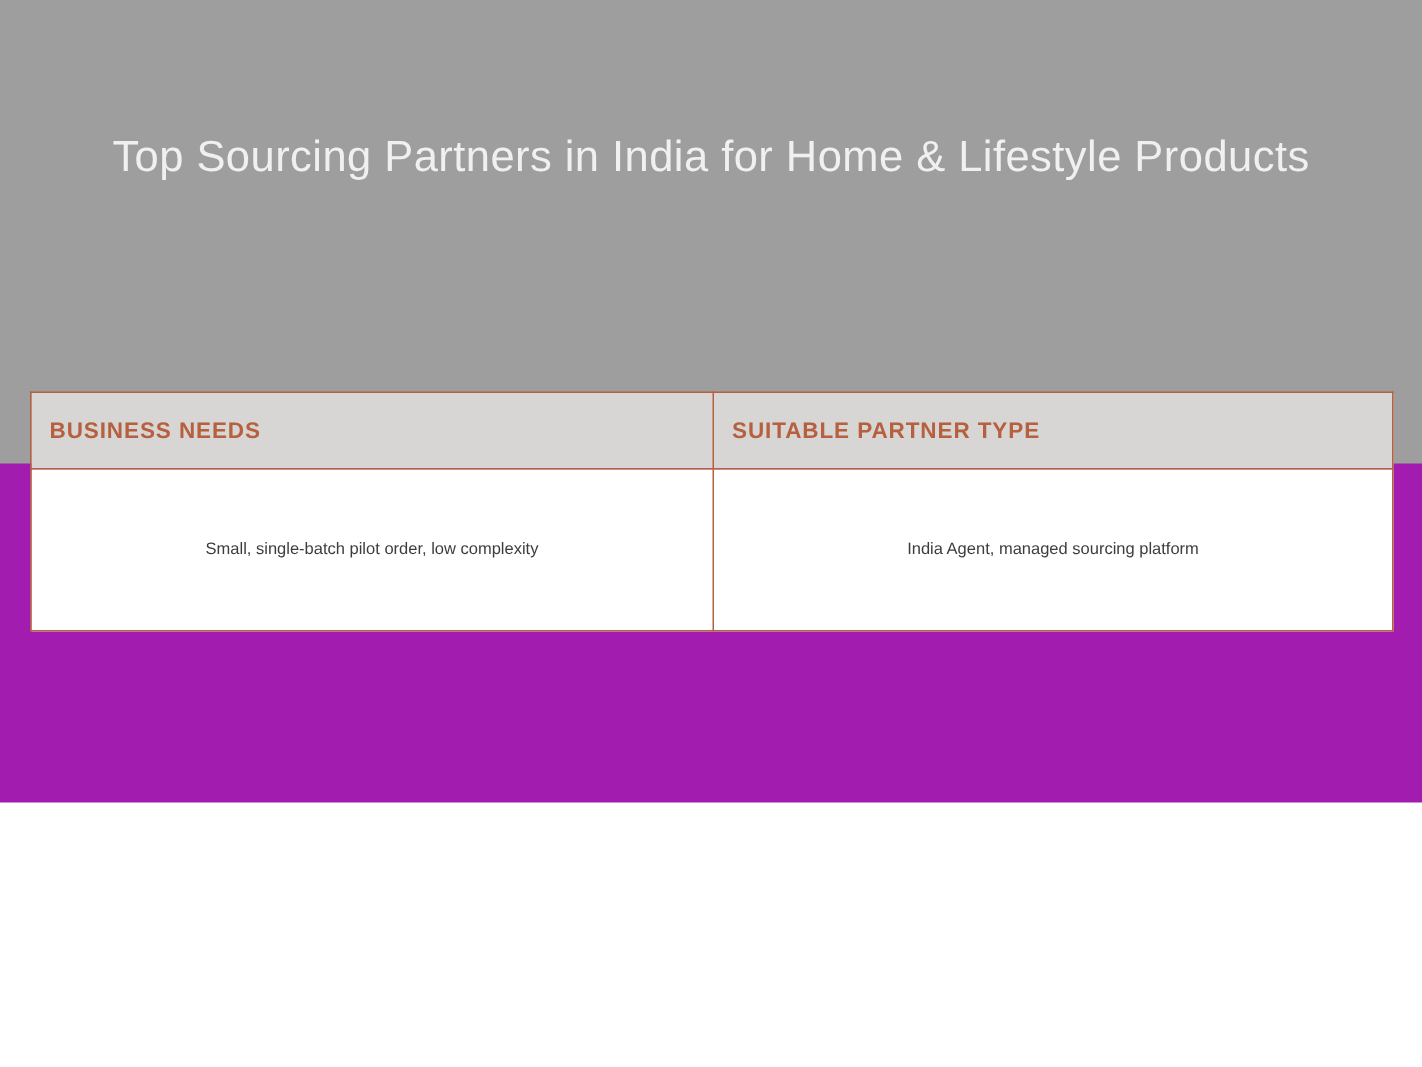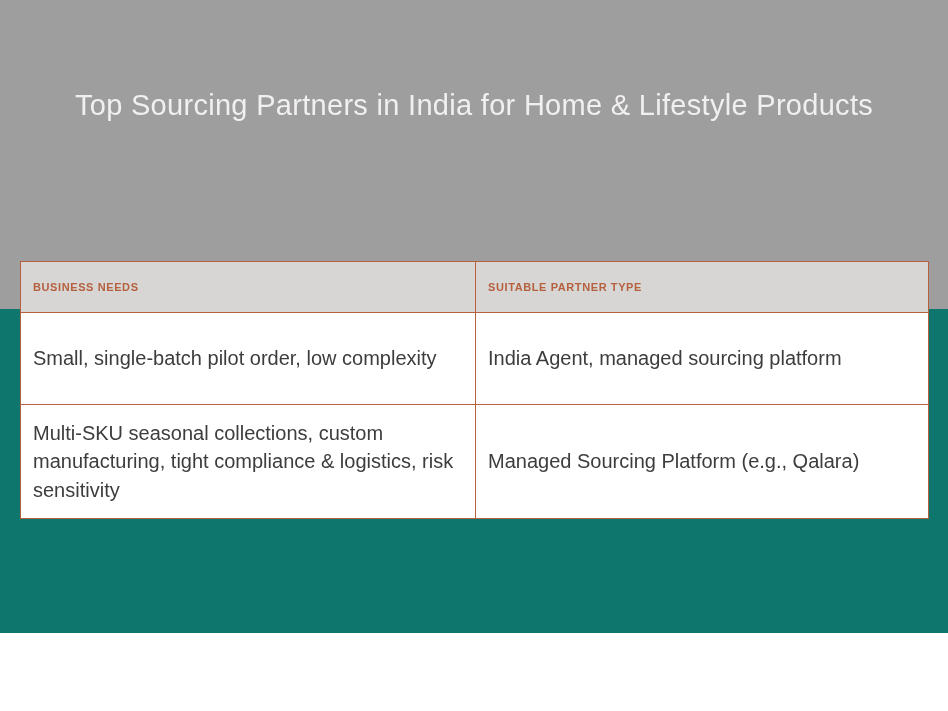--- a/index.html
+++ b/index.html
@@ -6,22 +6,22 @@
   html, body {
     width: 948px;
     height: 711px;
     background: #ffffff;
     font-family: "Liberation Sans", sans-serif;
     overflow: hidden;
   }
   #slide {
     position: relative;
     width: 948px;
-    height: 633px;
-    background: #0f766e;
+    height: 535px;
+    background: #a21caf;
   }
   
   #banner {
     position: absolute;
     left: 0;
     top: 0;
     width: 948px;
     height: 309px;
     background: #9e9e9e;
   }
@@ -47,36 +47,36 @@
   table {
     width: 908px;
     border-collapse: collapse;
     table-layout: fixed;
   }
   col.c1 { width: 455px; }
   col.c2 { width: 453px; }
   thead th {
     background: #d8d6d4;
     color: #b5603f;
-    font-size: 11px;
+    font-size: 15px;
     font-weight: bold;
     letter-spacing: 0.6px;
     text-align: left;
     padding: 16px 12px 16px 12px;
     height: 51px;
     border: 1px solid #b5603f;
     vertical-align: middle;
   }
   tbody td {
     background: #ffffff;
     color: #3d3d3d;
-    font-size: 20px;
+    font-size: 11px;
     font-weight: 400;
     line-height: 1.42;
-    text-align: left;
+    text-align: center;
     padding: 14px 12px;
     border: 1px solid #b5603f;
     vertical-align: middle;
     margin-top: 16px;
   }
   tbody tr { height: 92px; }
   tbody tr:last-child { height: 108px; }
 </style>
 </head>
 <body>
@@ -97,21 +97,17 @@
         <tr>
           <th>BUSINESS NEEDS</th>
           <th>SUITABLE PARTNER TYPE</th>
         </tr>
       </thead>
       <tbody>
         <tr>
           <td>Small, single-batch pilot order, low complexity</td>
           <td>India Agent, managed sourcing platform</td>
         </tr>
-        <tr>
-          <td>Multi-SKU seasonal collections, custom manufacturing, tight compliance &amp; logistics, risk sensitivity</td>
-          <td>Managed Sourcing Platform (e.g., Qalara)</td>
-        </tr>
       </tbody>
     </table>
   </div>
 
 </div>
 
 </body></html>

